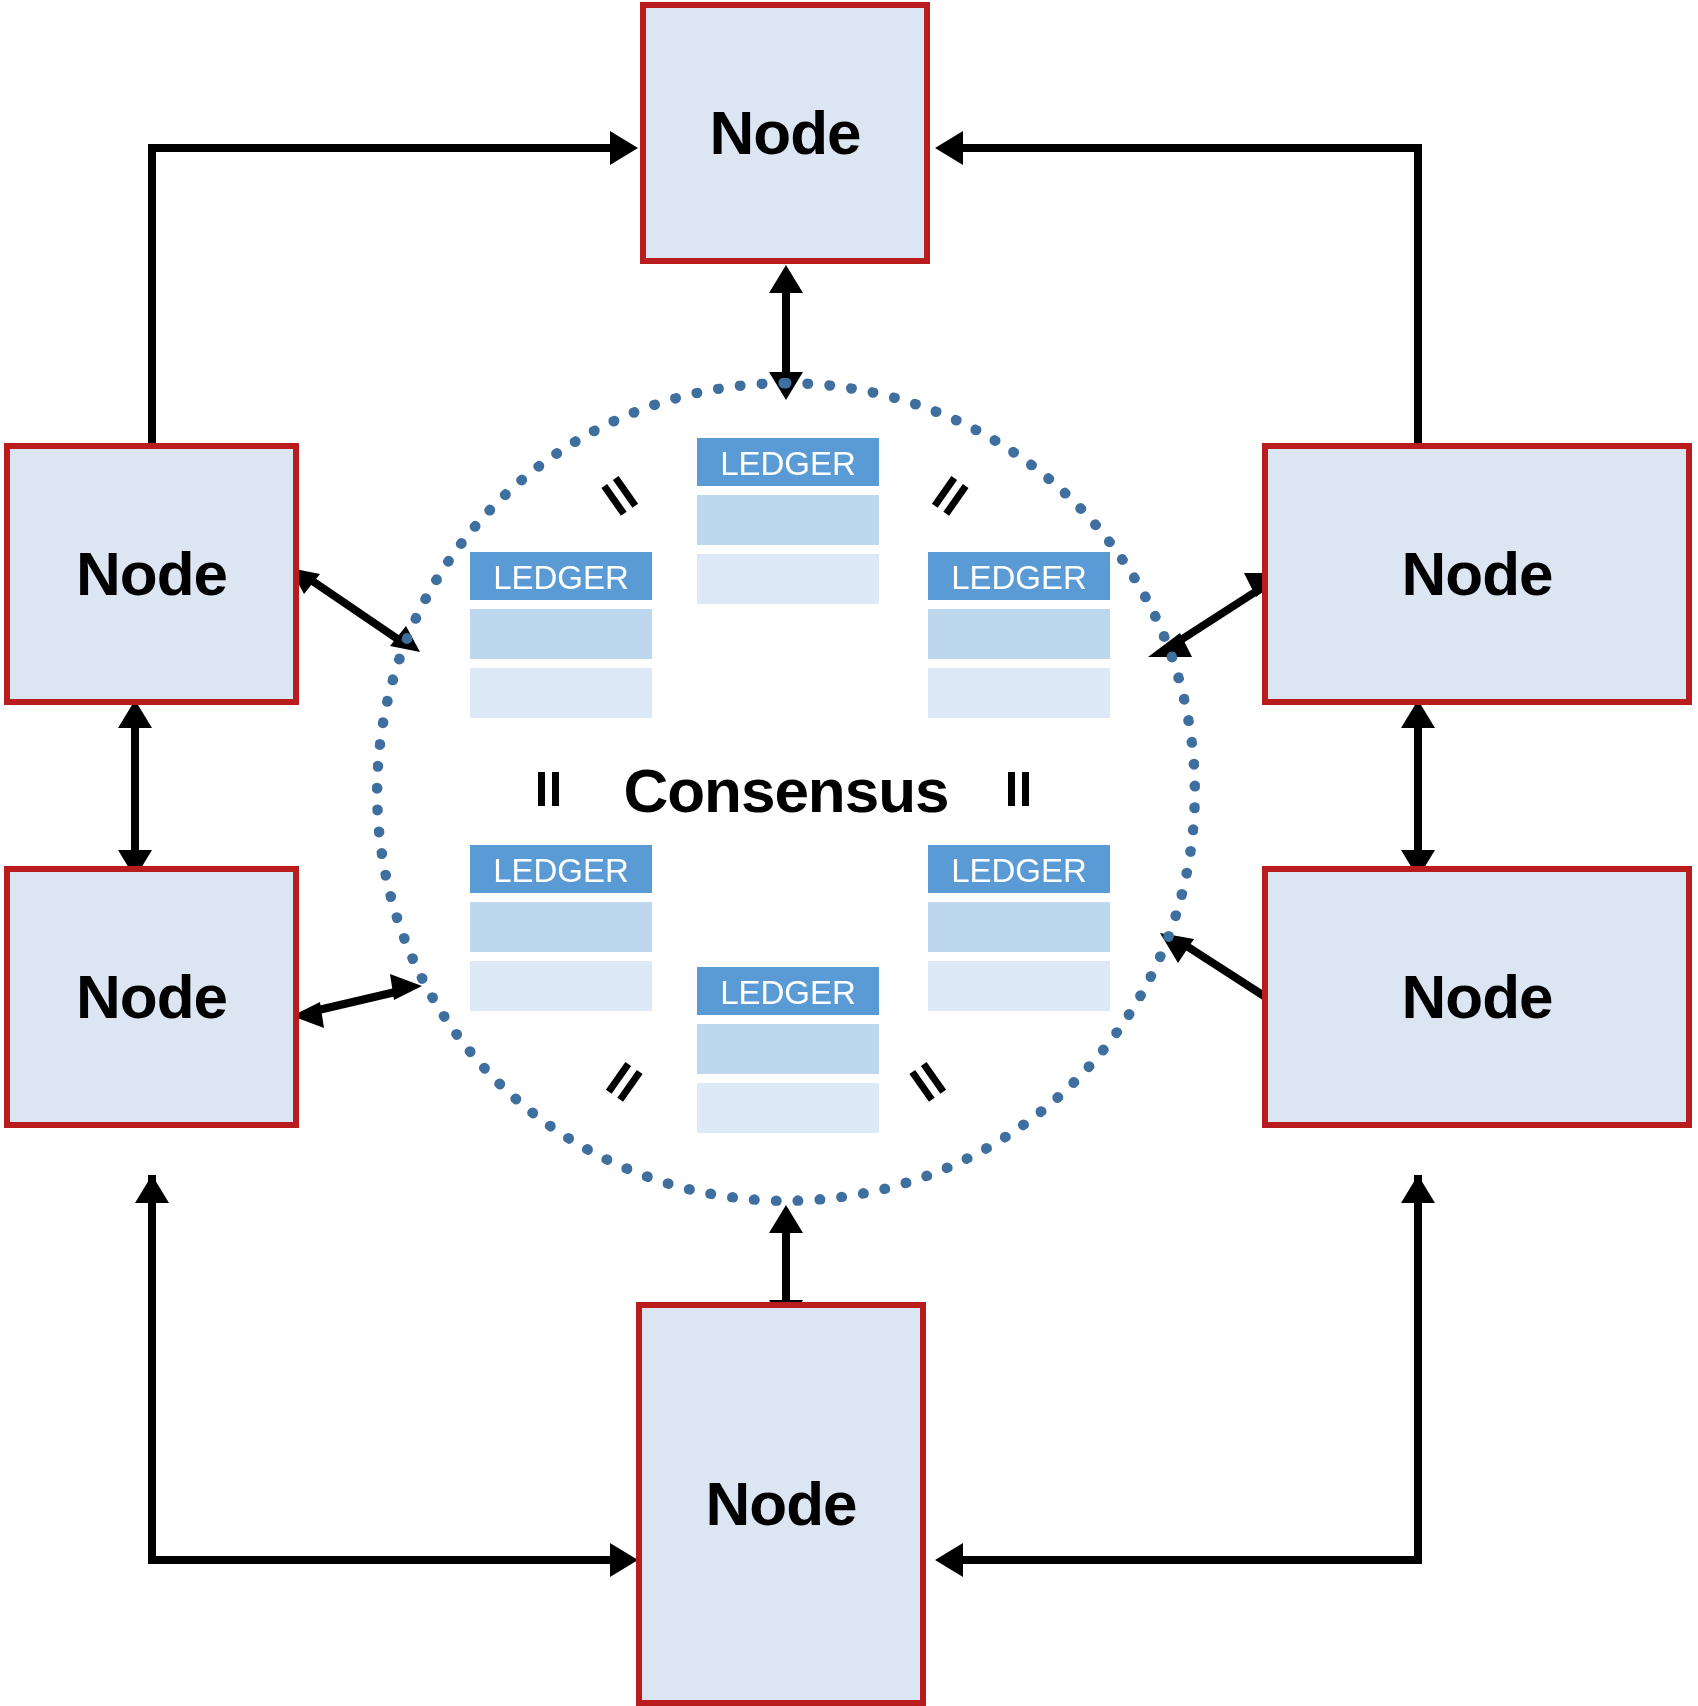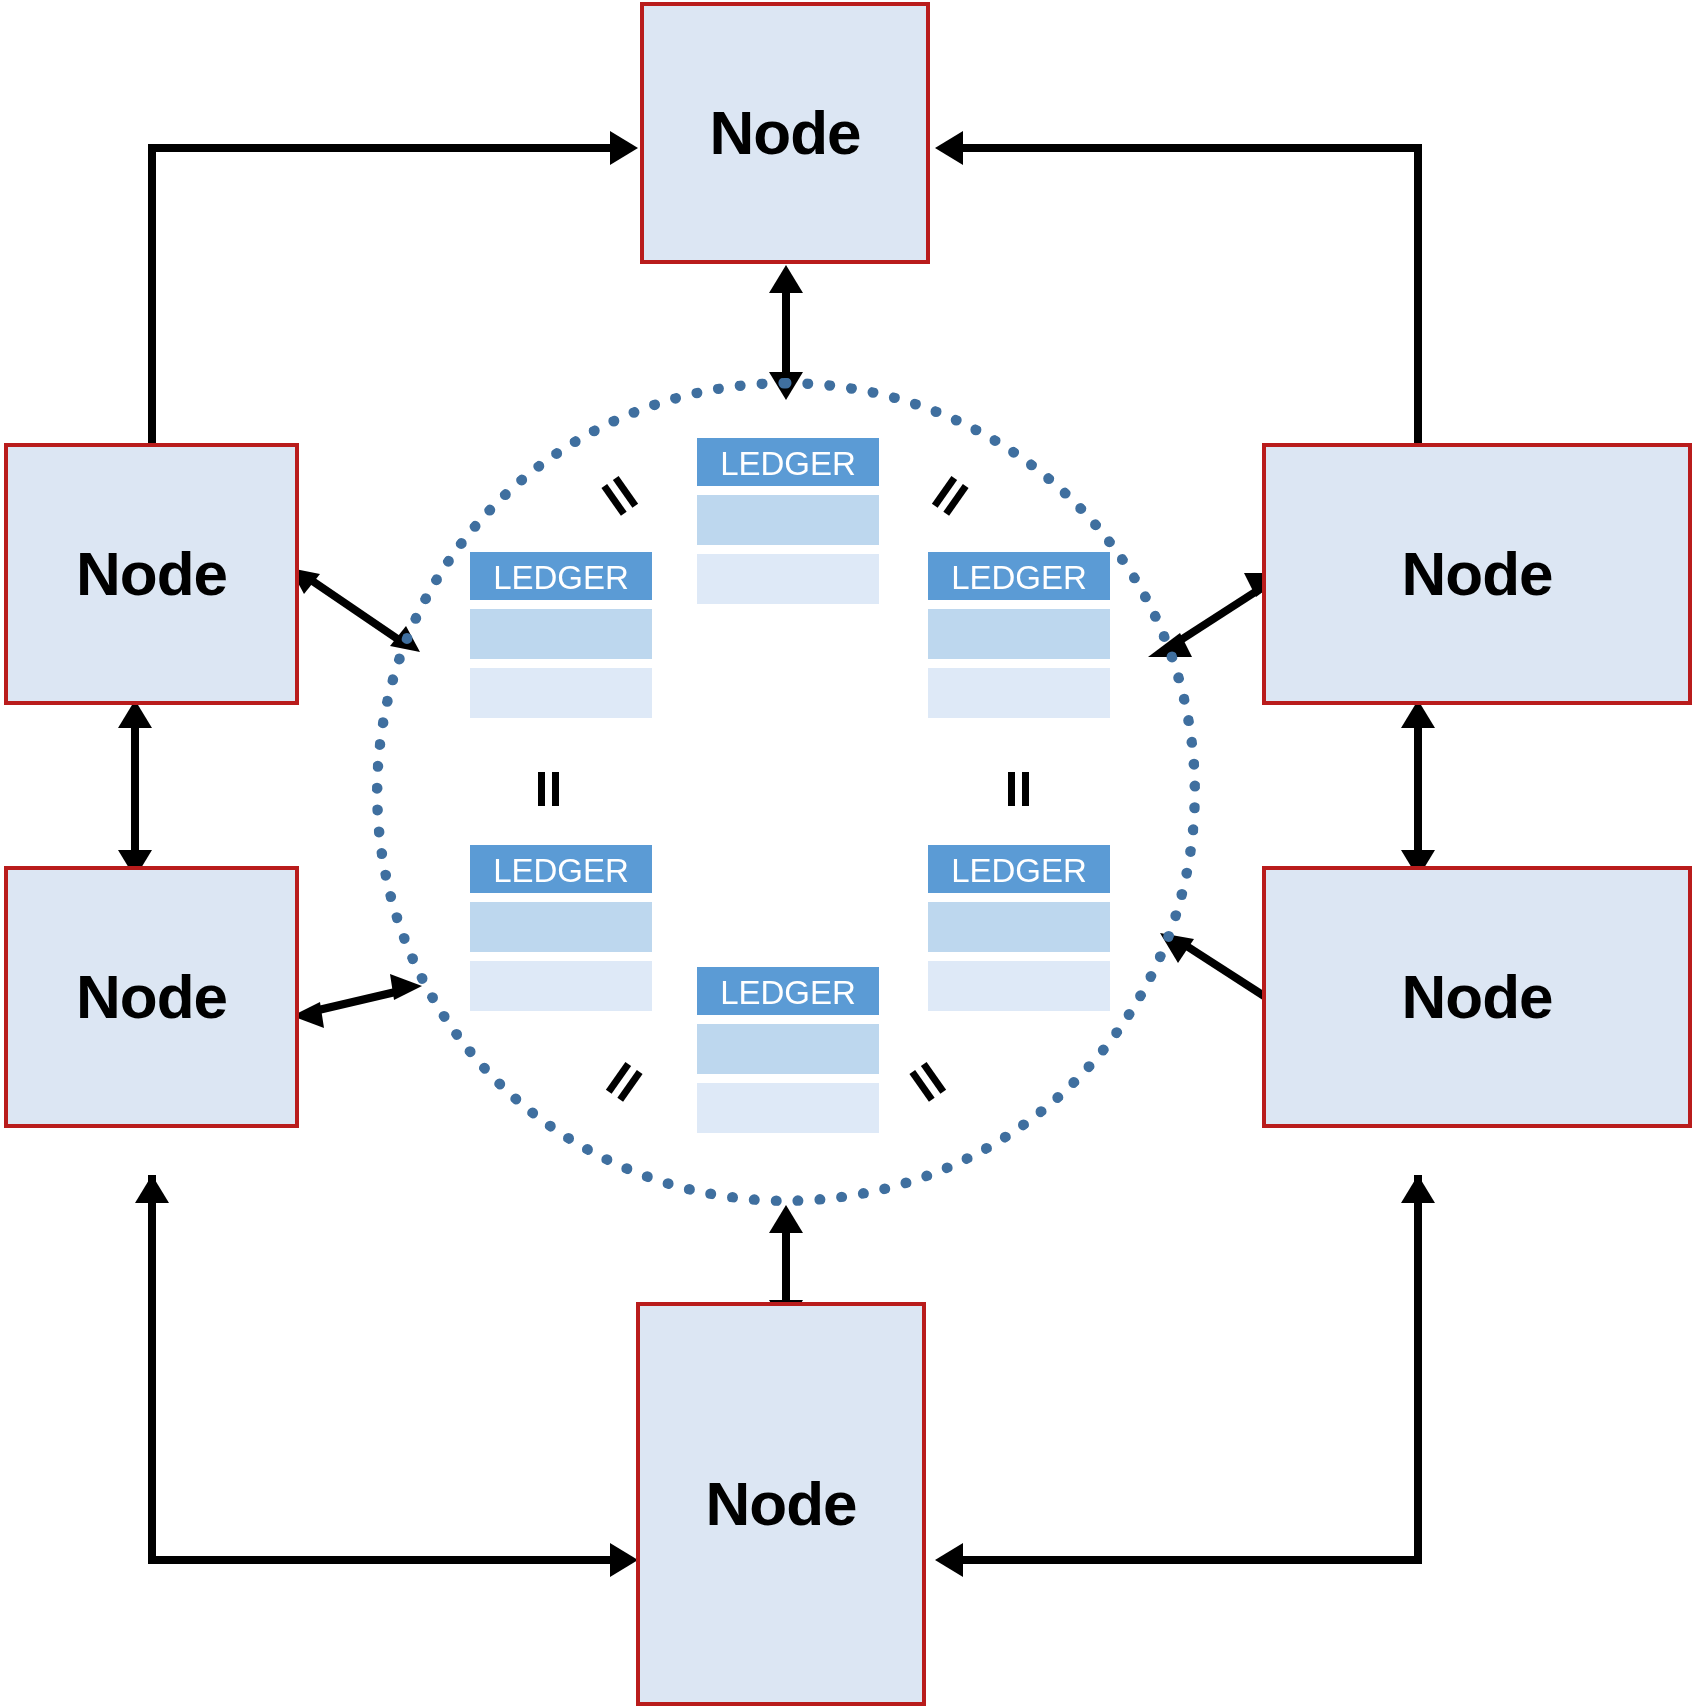--- a/index.html
+++ b/index.html
@@ -10,21 +10,21 @@
     width:1698px;
     height:1706px;
     background:#ffffff;
     overflow:hidden;
   }
 
   
   .node{
     position:absolute;
     background:#dce6f3;
-    border:4px solid #b91c1c;
+    border:6px solid #b91c1c;
     box-sizing:border-box;
     display:flex;
     align-items:center;
     justify-content:center;
   }
   .node-label{
     font-size:62px;
     font-weight:bold;
     color:#000000;
     letter-spacing:-1px;
@@ -236,20 +236,21 @@
   </div>
   <div class="eq r45" style="left:606px; top:1064px;">
     <span></span>
       <span></span>
   </div>
   <div class="eq rm45" style="left:912px; top:1064px;">
     <span></span>
       <span></span>
   </div>
 
+  <div class="consensus-label">Consensus</div>
 
   <div class="node" style="left:640px; top:2px; width:290px; height:262px;">
     <span class="node-label">Node</span>
   </div>
 
   <div class="node" style="left:1262px; top:443px; width:430px; height:262px;">
     <span class="node-label">Node</span>
   </div>
 
   <div class="node" style="left:1262px; top:866px; width:430px; height:262px;">

